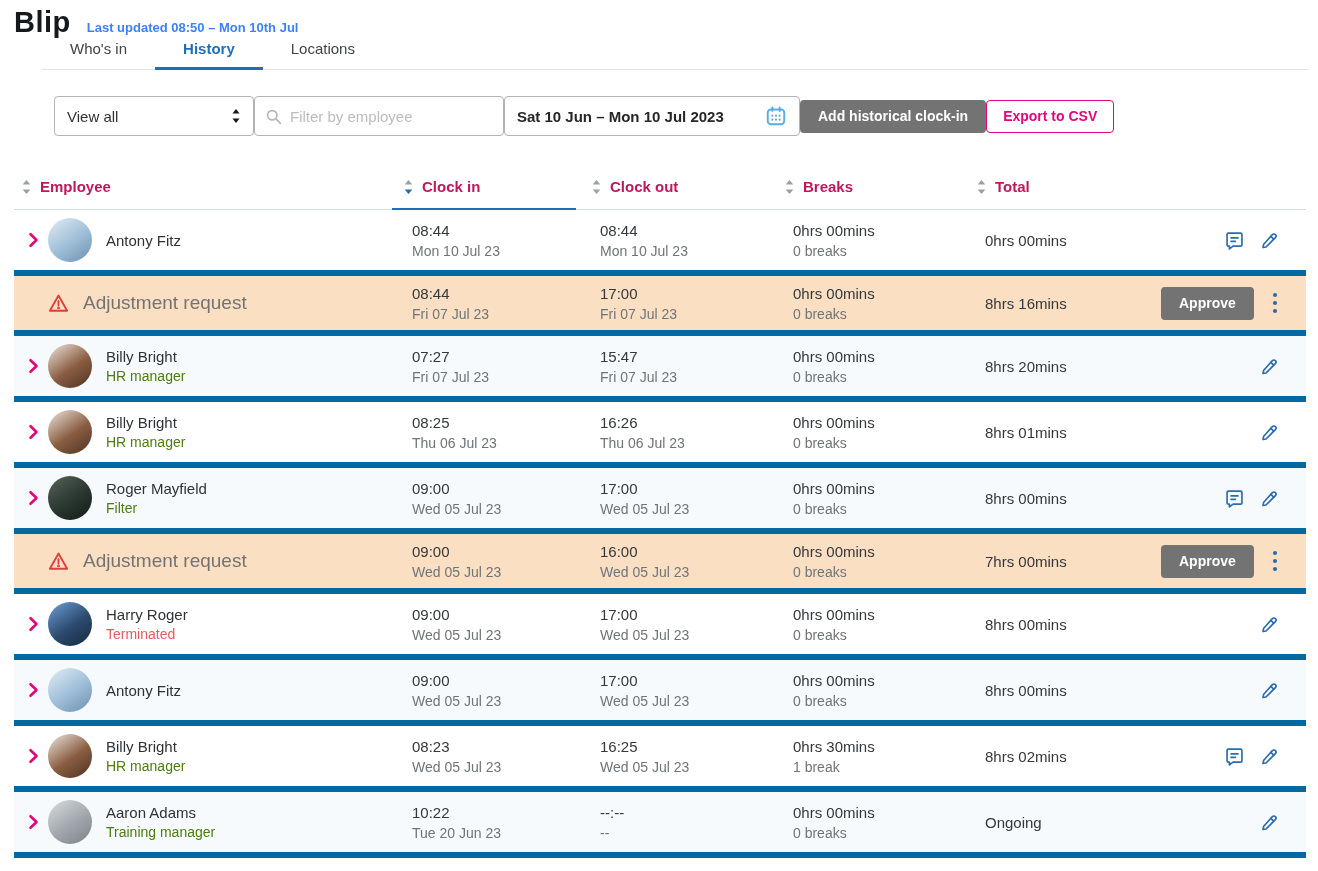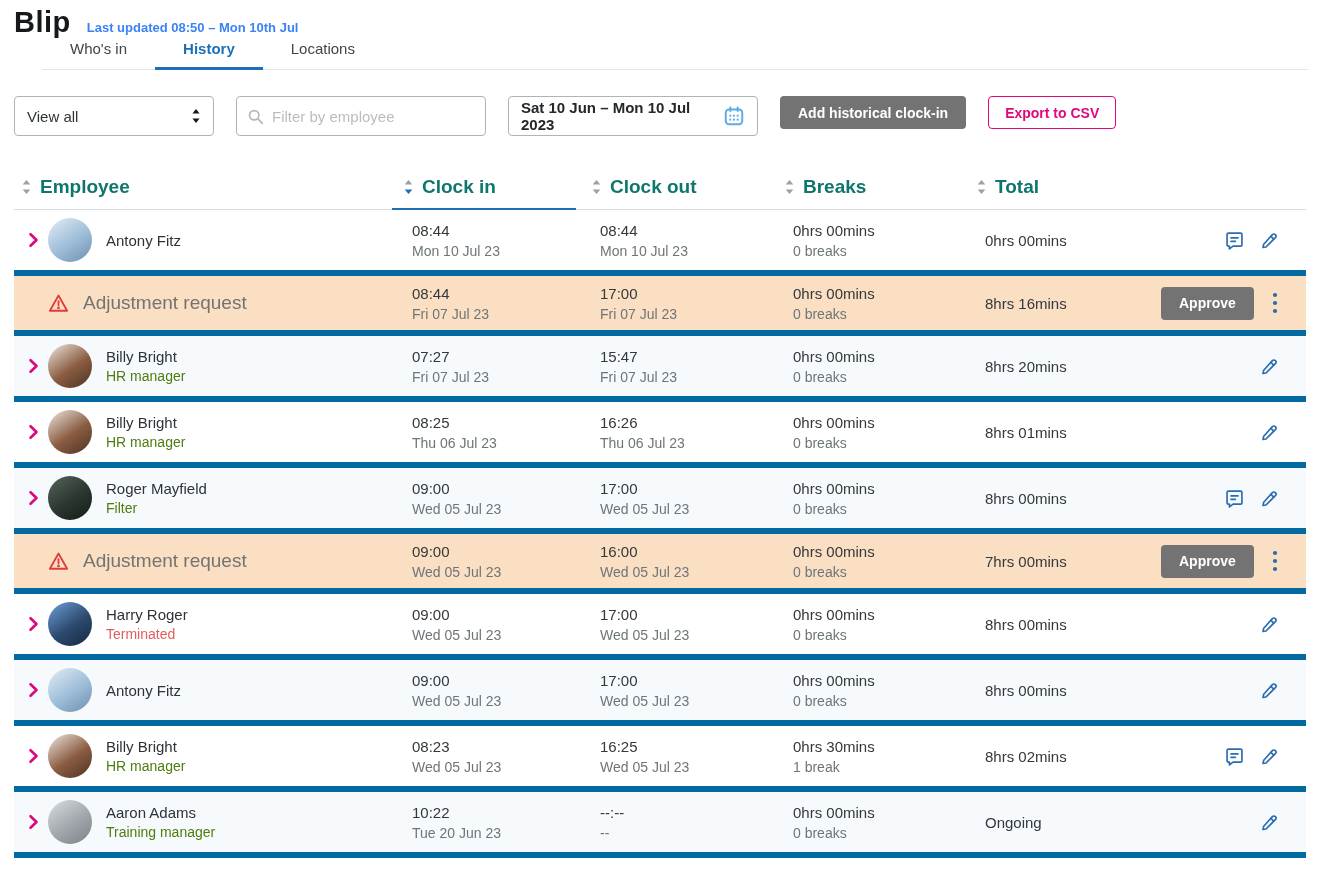--- a/index.html
+++ b/index.html
@@ -13,44 +13,44 @@
   .last-updated { margin-left:16px; font-size:13px; font-weight:700; color:#3b82f6; }
 
   
   .tabs { display:flex; margin-left:28px; border-bottom:1px solid #e2e6e9;
     margin-right:-2px; height:34px; align-items:flex-end; }
   .tab { padding:6px 28px 10px; font-size:15px; color:#3f4548; cursor:pointer;
     border-bottom:3px solid transparent; margin-bottom:-1px; }
   .tab.active { color:#1d70b8; font-weight:700; border-bottom-color:#1d70b8; }
 
   
-  .filters { display:flex; align-items:flex-start; gap:22px; margin-top:26px; height:40px; }
+  .filters { display:flex; align-items:center; margin-top:26px; height:40px;margin-left:40px; }
   .select-box, .search-box, .date-box { height:40px; border:1px solid #b1b4b6;
     border-radius:4px; display:flex; align-items:center; background:#fff; }
   .select-box { width:200px; padding:0 12px; justify-content:space-between; cursor:pointer; }
   .select-box .sel-label { font-size:15px; color:#2e3338; }
   .search-box { width:250px; padding:0 10px; gap:8px; }
   .search-box input { border:none; outline:none; font-size:15px; width:100%;
     font-family:"Liberation Sans", sans-serif; color:#33383c; }
   .search-box input::placeholder { color:#b9bdc0; }
-  .date-box { width:250px; padding:0 12px; justify-content:space-between; cursor:pointer; }
+  .date-box { width:296px; padding:0 12px; justify-content:space-between; cursor:pointer; }
   .date-box .date-label { font-size:15px; font-weight:700; color:#24282b; }
   .btn-primary { height:33px; padding:0 18px; background:#737373; color:#fff;
     font-size:14px; font-weight:700; border:none; border-radius:4px; cursor:pointer;
     font-family:"Liberation Sans", sans-serif; }
   .btn-outline { height:33px; padding:0 16px; background:#fff; color:#e0077c;
     font-size:14px; font-weight:700; border:1px solid #e0077c; border-radius:4px;
     cursor:pointer; font-family:"Liberation Sans", sans-serif; }
 
   
   .grid-cols { display:grid; grid-template-columns:378px 188px 193px 192px 196px 1fr;
     align-items:center; }
   .thead { margin-top:28px; height:46px; border-bottom:1px solid #d8dde2; }
-  .th { display:flex; align-items:center; gap:9px; font-size:19px; font-weight:700;
-    color:#0f766e; height:100%; position:relative; padding-left:12px; cursor:pointer; }
+  .th { display:flex; align-items:center; gap:9px; font-size:15px; font-weight:700;
+    color:#be185d; height:100%; position:relative; padding-left:12px; cursor:pointer; }
   .th:first-child { padding-left:8px; }
   .th.sorted::after { content:""; position:absolute; left:0; right:4px; bottom:-1px;
     height:2px; background:#1d70b8; }
 
   .row { min-height:66px; border-bottom:6px solid #0369a1; background:#fff; }
   .row.tinted { background:#f7fafc; }
   .row.adjustment { min-height:60px; background:#fadfc3; }
 
   .cell-emp { display:flex; align-items:center; padding-left:14px; }
   .chevron { display:flex; margin-right:9px; cursor:pointer; }

